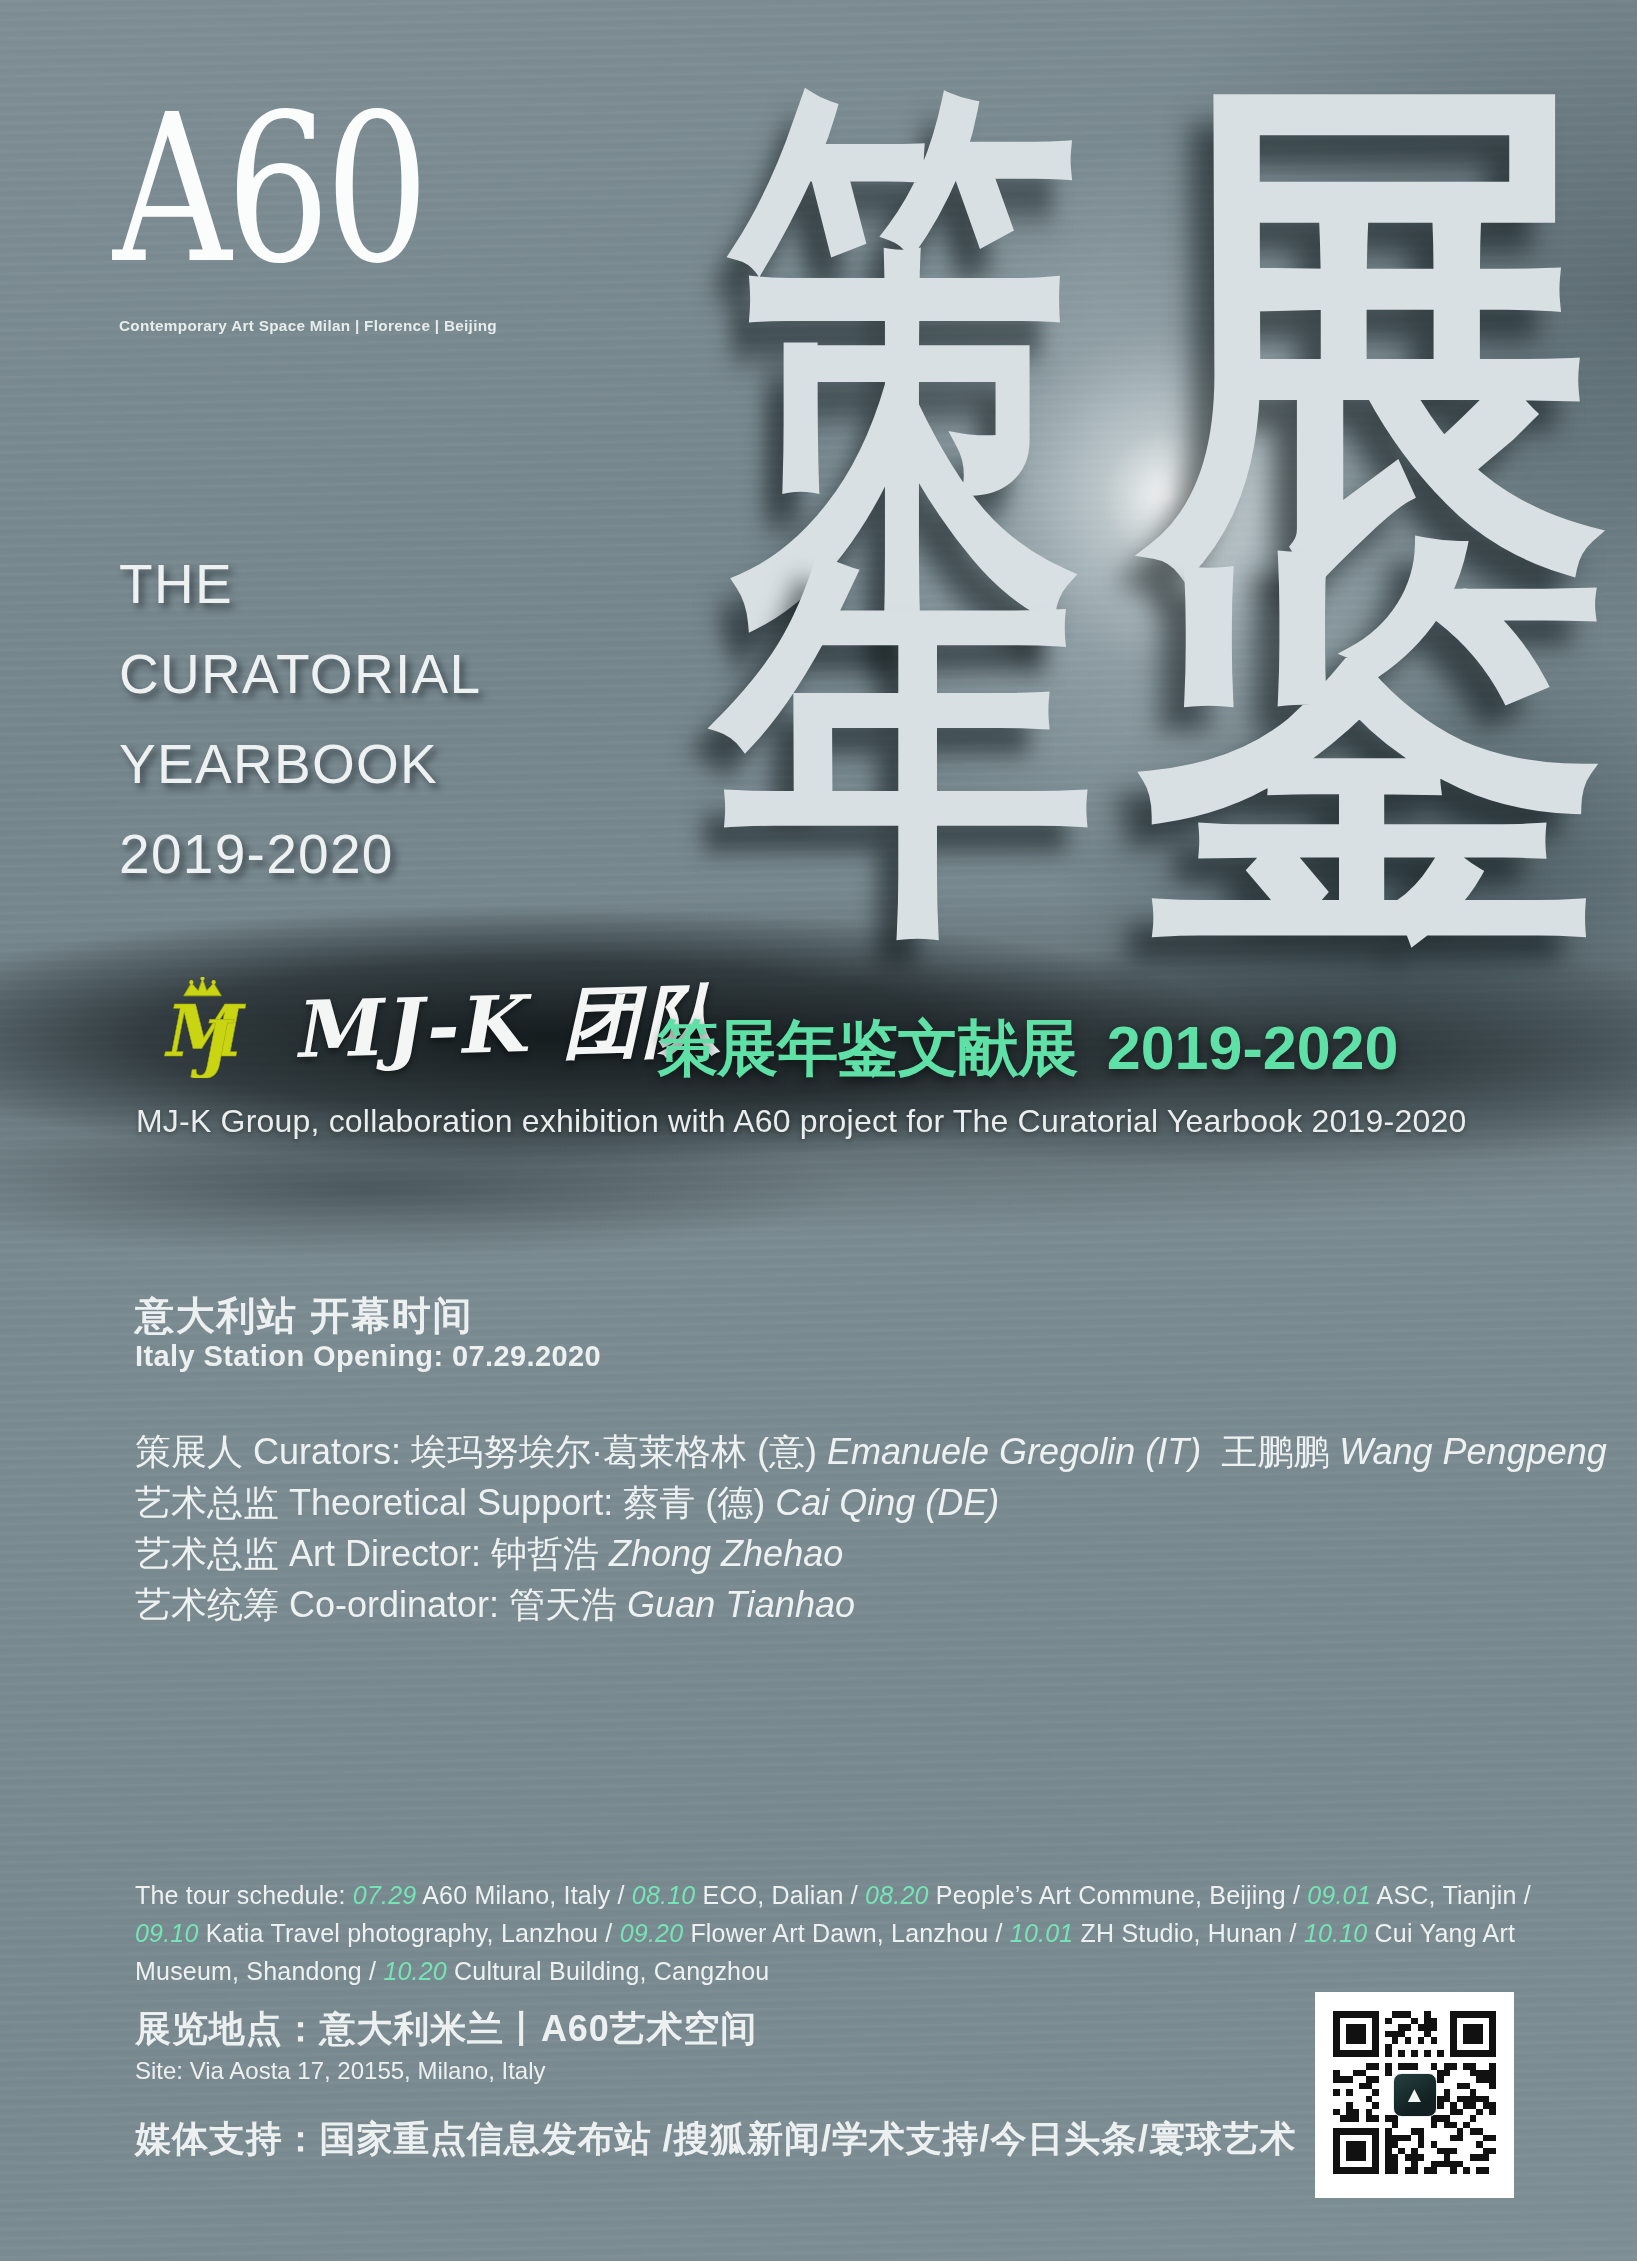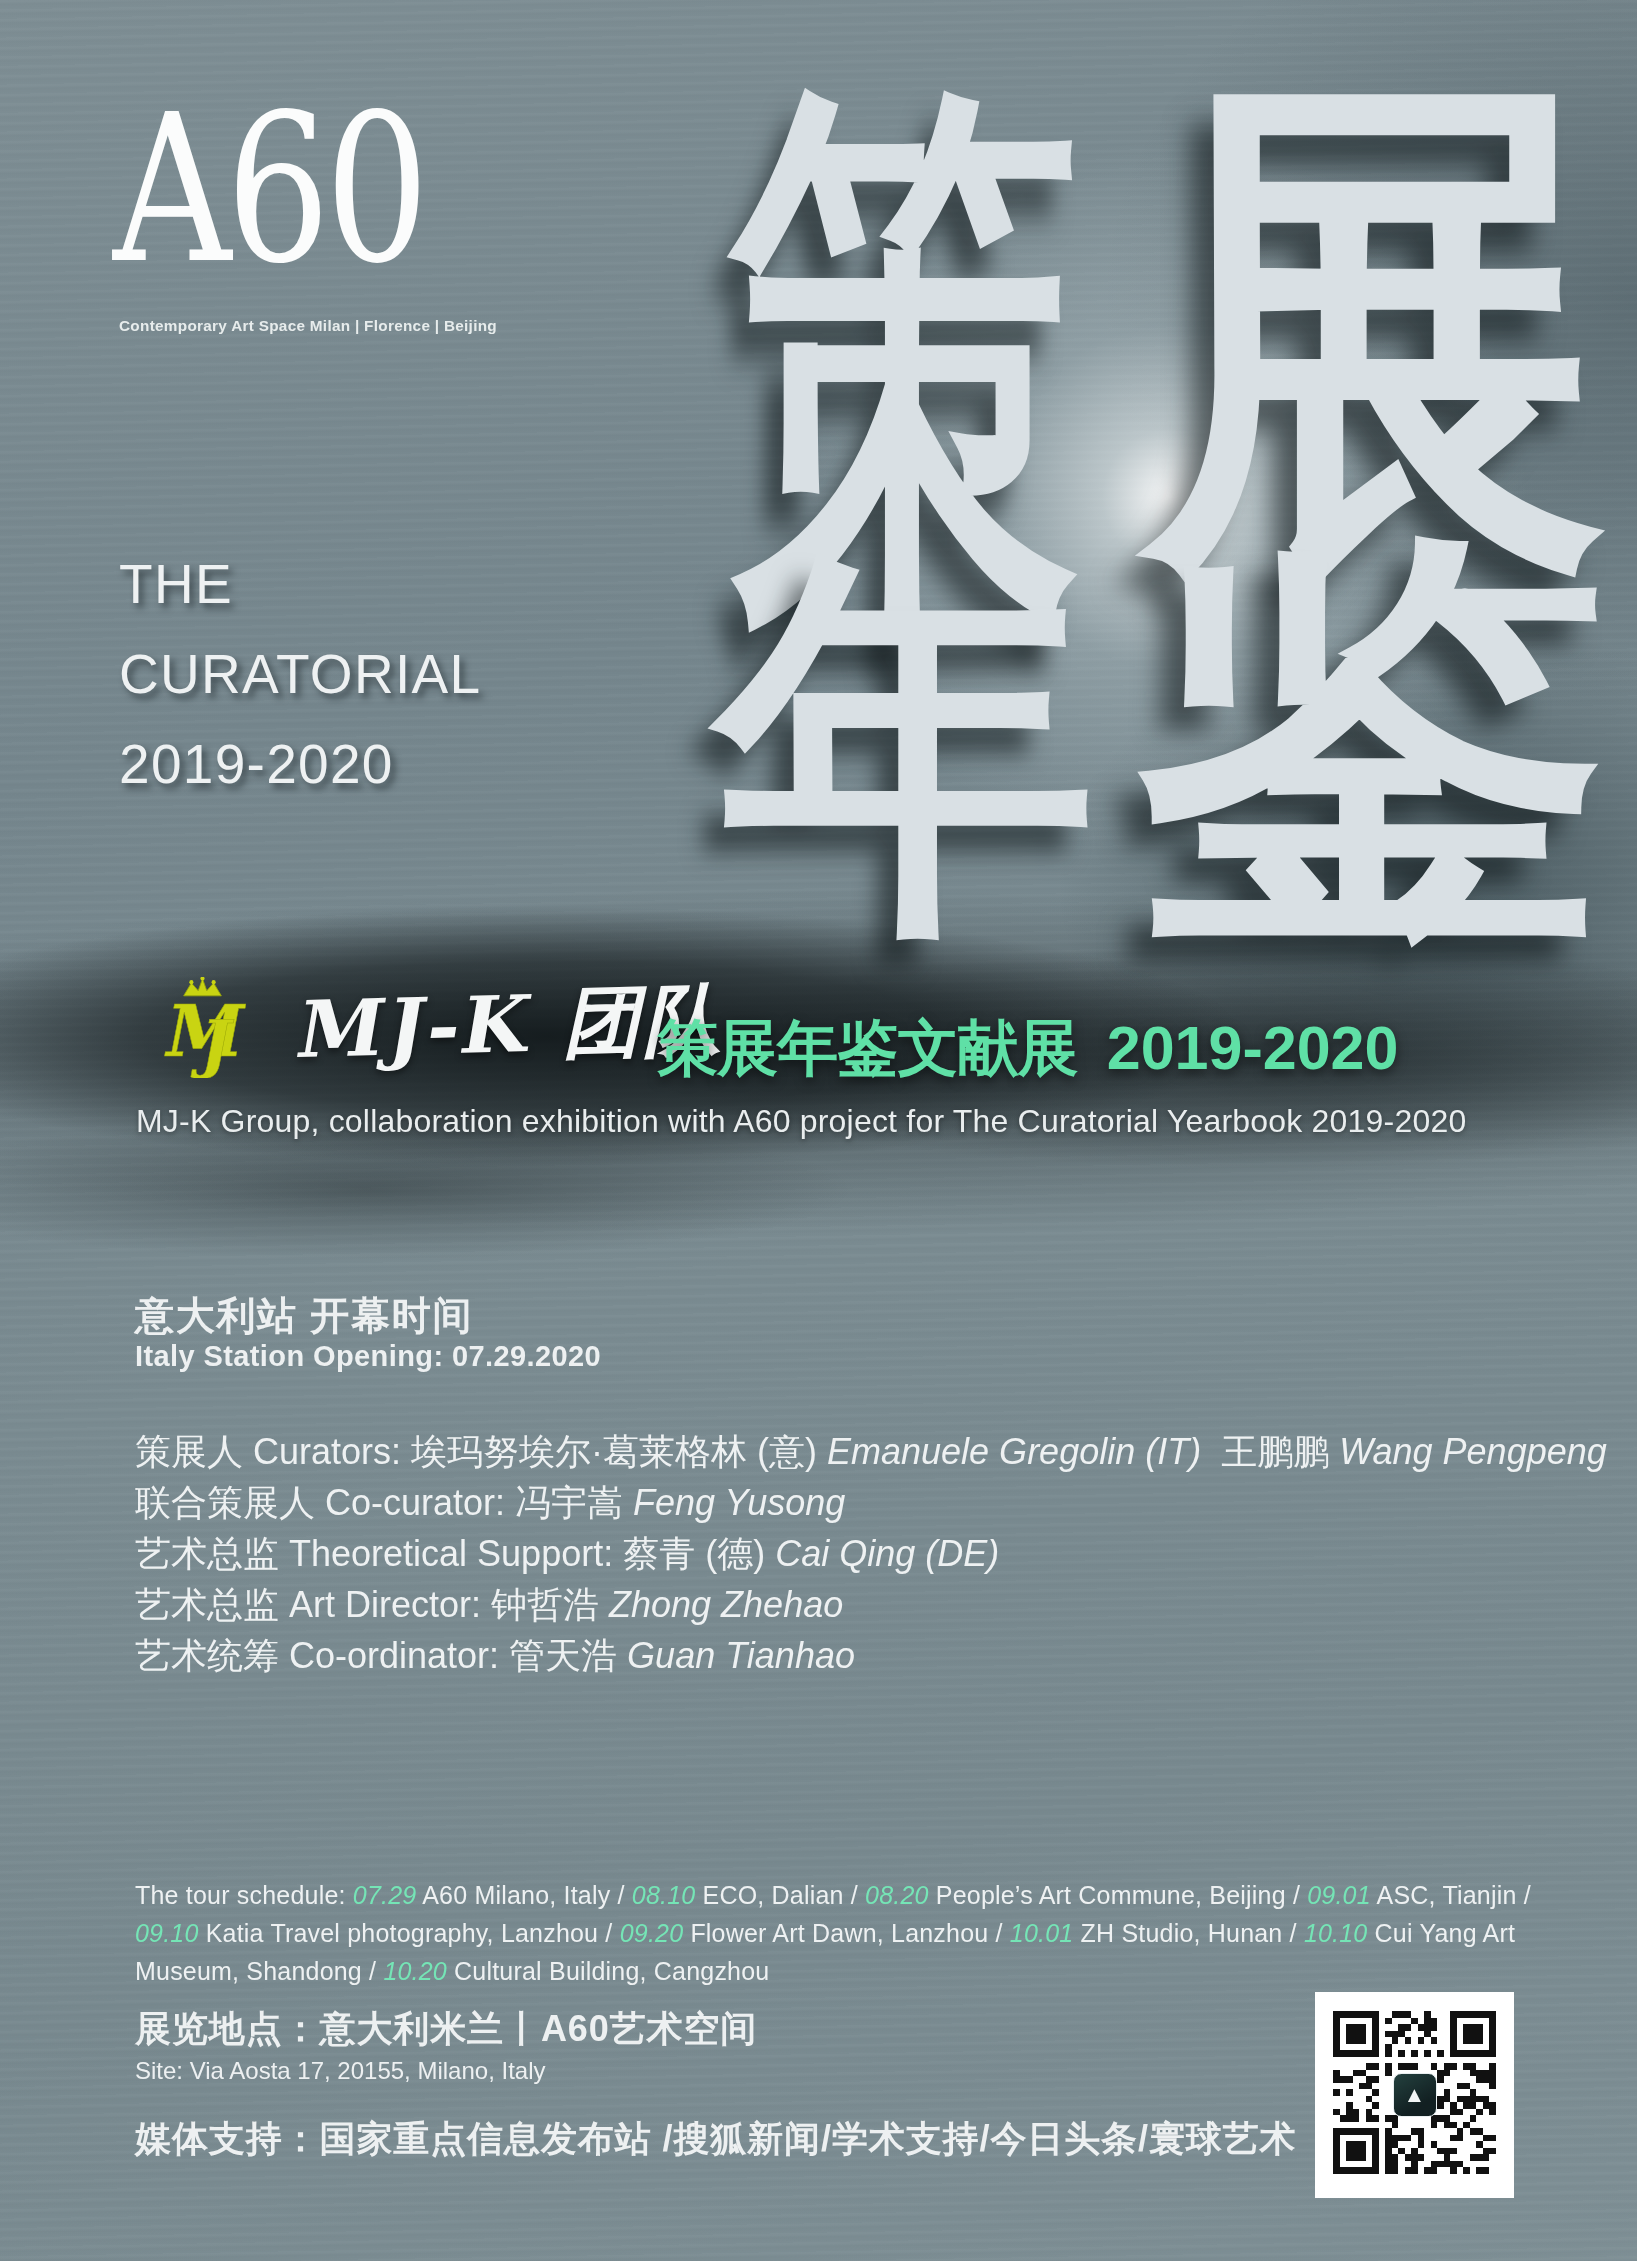--- a/index.html
+++ b/index.html
@@ -112,41 +112,41 @@
   <div class="a60-sub">Contemporary Art Space  Milan | Florence | Beijing</div>
 
   <span class="bigchar ch-ce">策</span>
   <span class="bigchar ch-zhan">展</span>
   <span class="bigchar ch-nian">年</span>
   <span class="bigchar ch-jian">鉴</span>
 
   <div class="tb">
     <div>THE</div>
     <div>CURATORIAL</div>
+    <div>YEARBOOK</div>
     <div>2019-2020</div>
   </div>
 
   <svg class="emblem" viewBox="0 0 100 118">
     <path d="M28 22 L37 7 L45 16 L50 2 L55 16 L63 7 L72 22 Z" fill="#c9d412" stroke="#9aa708" stroke-width="1"></path>
     <circle cx="37" cy="6" r="2.4" fill="#c9d412"></circle>
       <circle cx="50" cy="1.8" r="2.4" fill="#c9d412"></circle>
       <circle cx="63" cy="6" r="2.4" fill="#c9d412"></circle>
     <text x="8" y="92" font-family="DejaVu Serif, serif" font-style="italic" font-weight="bold" font-size="82" fill="#c9d412" stroke="#9aa708" stroke-width="0.6">M</text>
     <text x="48" y="104" font-family="DejaVu Serif, serif" font-style="italic" font-weight="bold" font-size="74" fill="#c9d412" stroke="#9aa708" stroke-width="0.6">J</text>
   </svg>
   <div class="script-logo">MJ-K 团队</div>
   <div class="teal-title"><span>策展年鉴文献展</span><span class="years">2019-2020</span></div>
   <div class="collab">MJ-K Group, collaboration exhibition with A60 project for The Curatorial Yearbook 2019-2020</div>
 
   <div class="open-cn">意大利站 开幕时间</div>
   <div class="open-en">Italy Station Opening: 07.29.2020</div>
 
   <div class="credits">
     <div class="row"><span>策展人 Curators: 埃玛努埃尔·葛莱格林 (意) </span><span class="seg-i">Emanuele Gregolin (IT)</span><span>  王鹏鹏 </span><span class="seg-i">Wang Pengpeng</span></div>
-    <div class="row"><span>联合策展人 Co-curator: 冯宇嵩 </span><span class="seg-i">Feng Yusong</span></div>
     <div class="row"><span>艺术总监 Theoretical Support: 蔡青 (德) </span><span class="seg-i">Cai Qing (DE)</span></div>
     <div class="row"><span>艺术总监 Art Director: 钟哲浩 </span><span class="seg-i">Zhong Zhehao</span></div>
     <div class="row"><span>艺术统筹 Co-ordinator: 管天浩 </span><span class="seg-i">Guan Tianhao</span></div>
   </div>
 
   <div class="schedule">
     <div class="row"><span>The tour schedule: </span><span class="seg-d">07.29</span><span> A60 Milano, Italy / </span><span class="seg-d">08.10</span><span> ECO, Dalian / </span><span class="seg-d">08.20</span><span> People’s Art Commune, Beijing / </span><span class="seg-d">09.01</span><span> ASC, Tianjin /</span></div>
     <div class="row"><span class="seg-d">09.10</span><span> Katia Travel photography, Lanzhou / </span><span class="seg-d">09.20</span><span> Flower Art Dawn, Lanzhou / </span><span class="seg-d">10.01</span><span> ZH Studio, Hunan / </span><span class="seg-d">10.10</span><span> Cui Yang Art</span></div>
     <div class="row"><span>Museum, Shandong / </span><span class="seg-d">10.20</span><span> Cultural Building, Cangzhou</span></div>
   </div>

